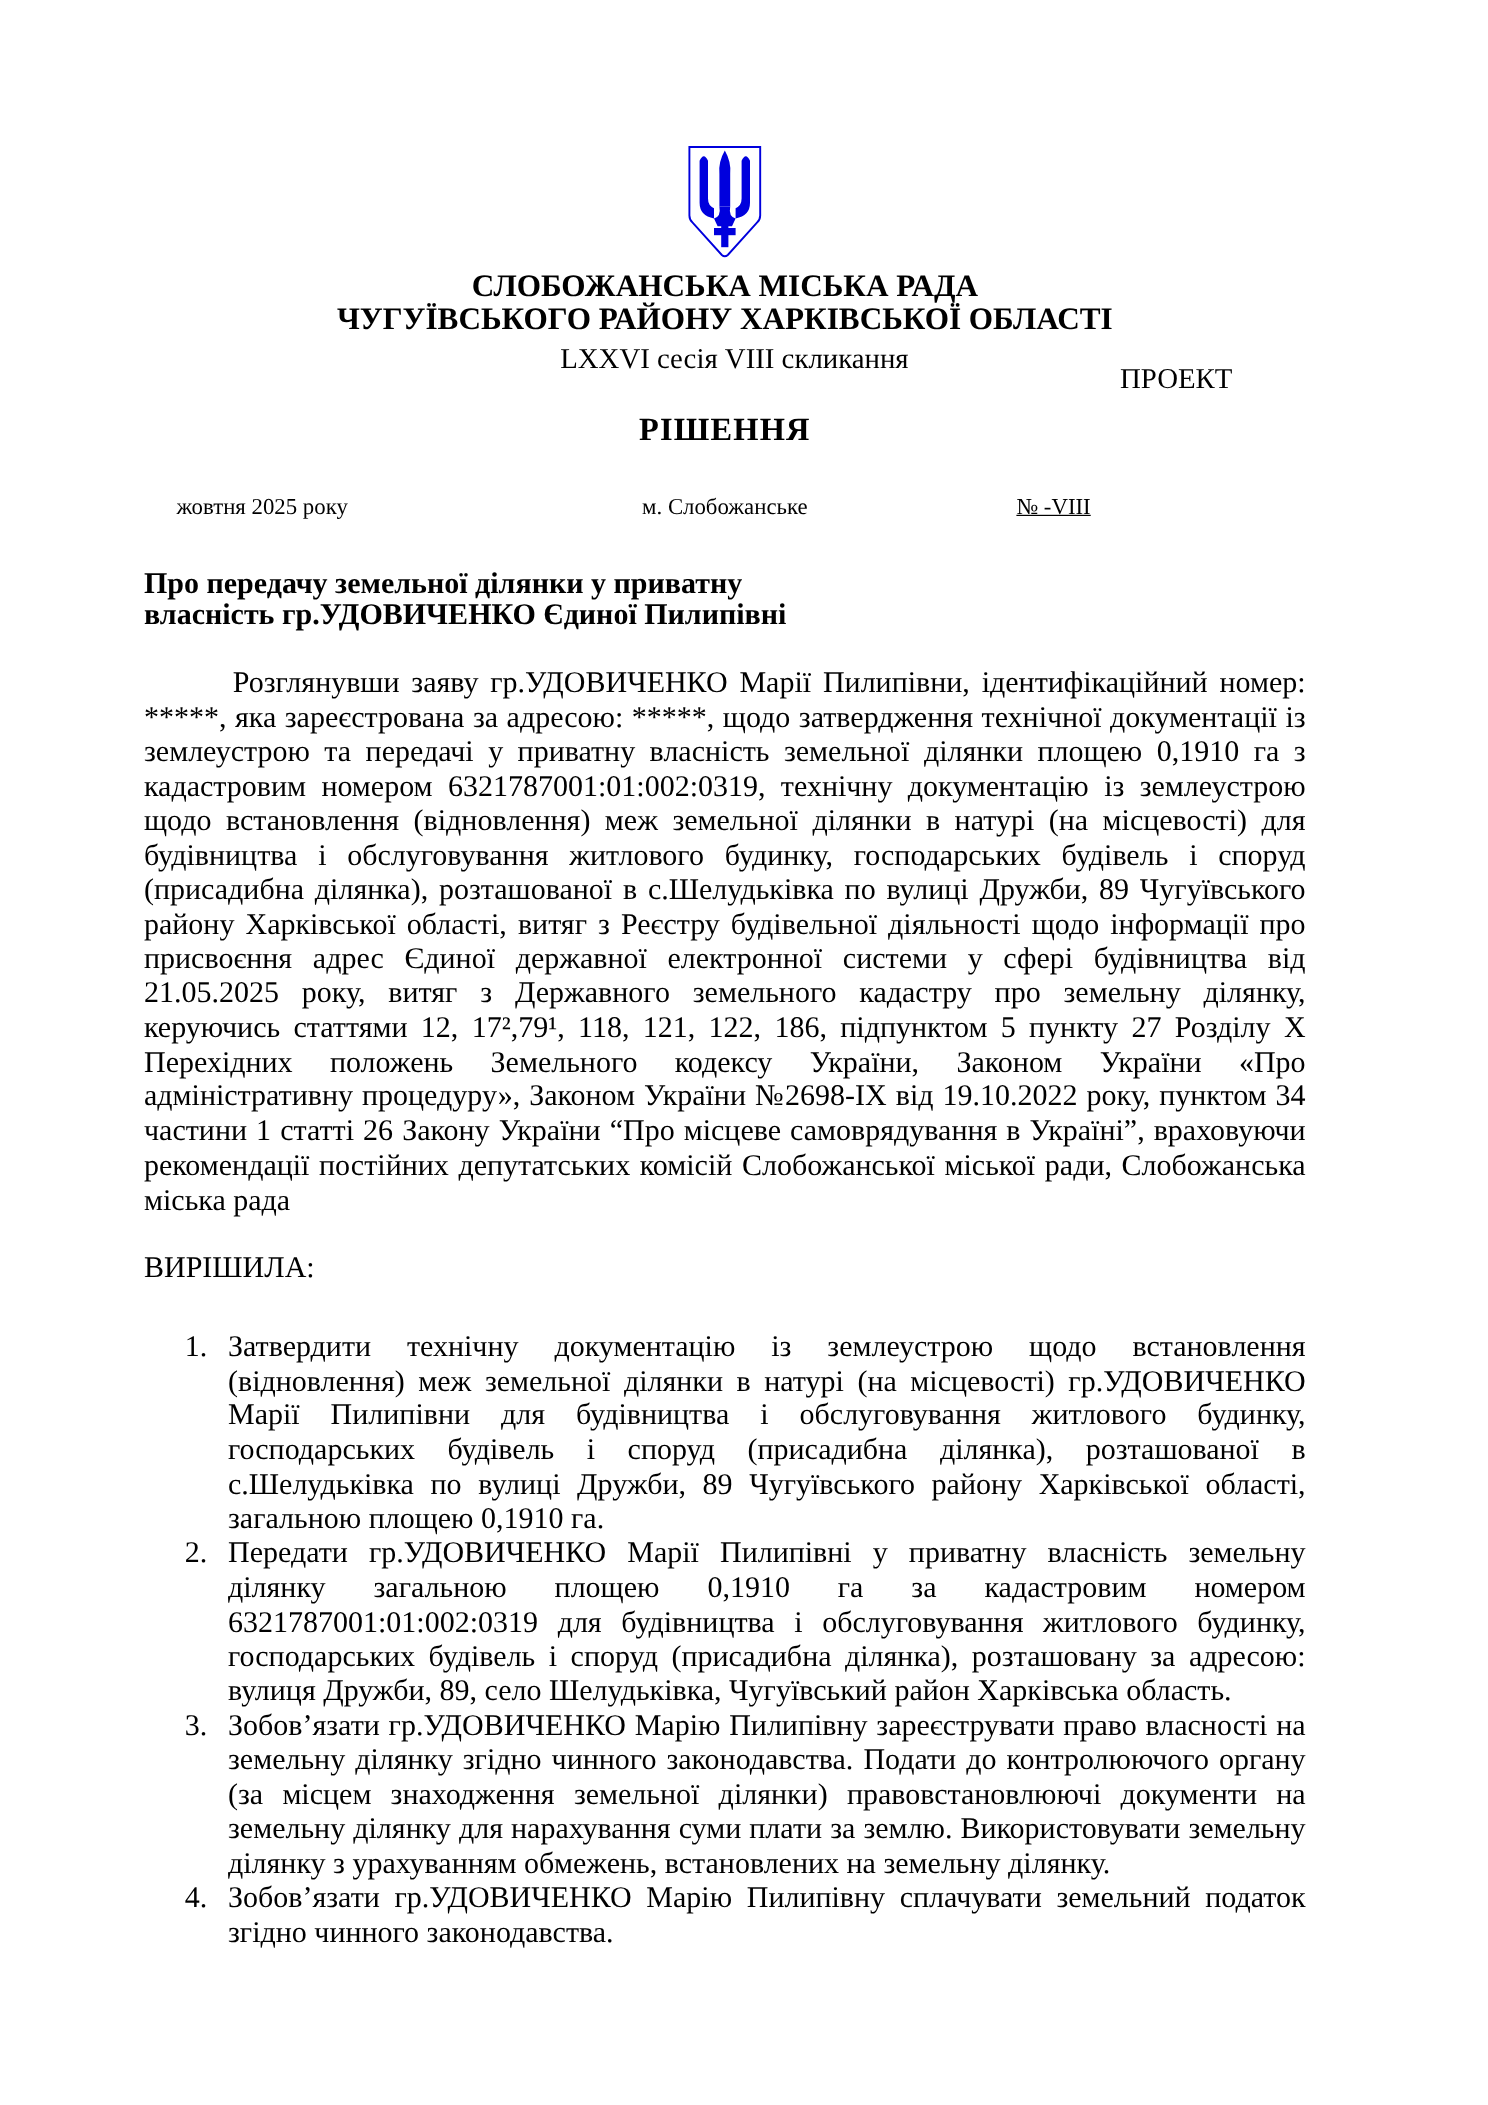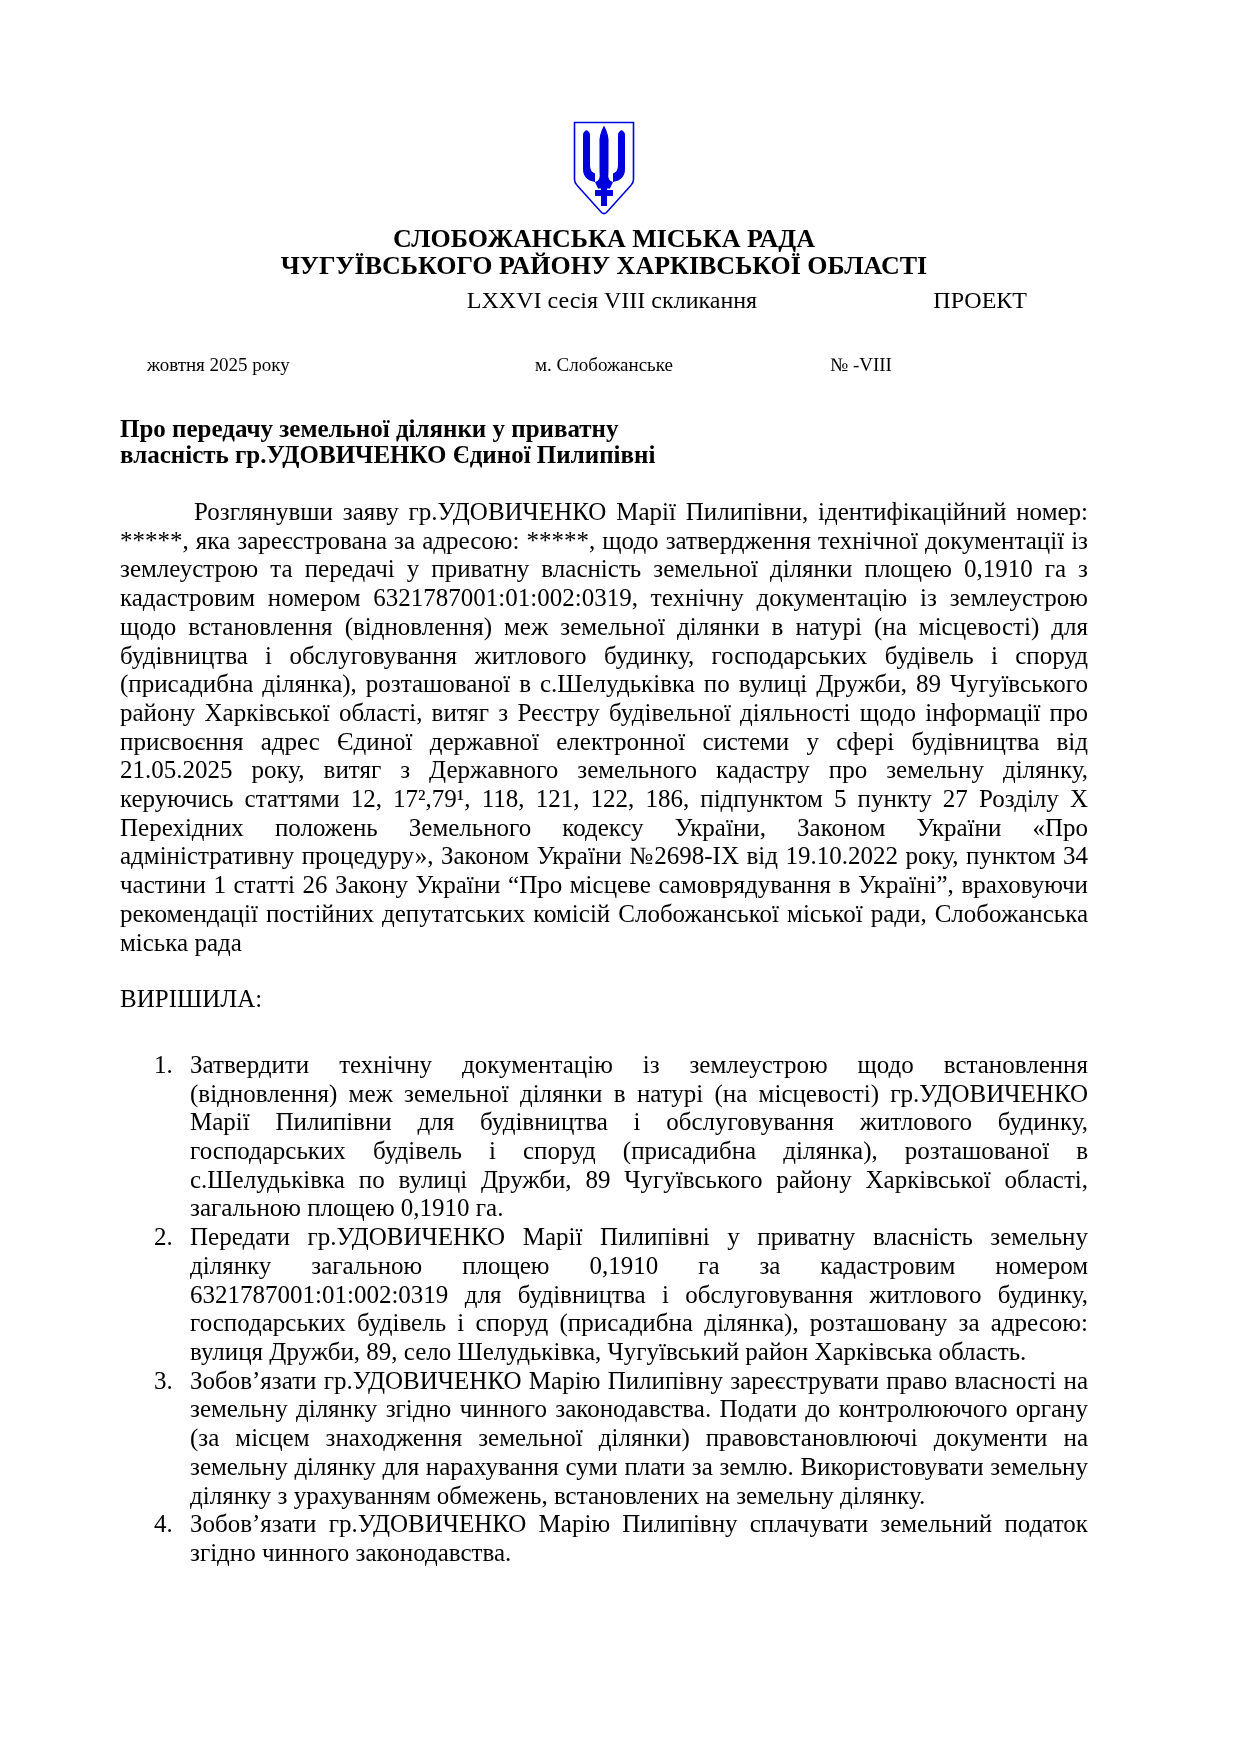--- a/index.html
+++ b/index.html
@@ -14,26 +14,26 @@
     position: relative;
     width: 1240px; height: 1754px;
     overflow: hidden;
     padding: 0 152px 0 120px;
   }
   .emblem-wrap { padding-top: 120px; text-align: center; height: 217px; }
   .org-block { margin-top: 8px; text-align: center; }
   .org-line { font-weight: bold; font-size: 26px; line-height: 27px; white-space: nowrap; }
   .session-row { position: relative; margin-top: 8px; height: 27px; font-size: 24px; line-height: 27px; }
   .session-center { position: absolute; left: 16px; right: 0; text-align: center; }
-  .project-label { position: absolute; right: 61px; top: 0; }
+  .project-label { position: absolute; right: 61px; top: 16px; }
   .doc-type { margin-top: 30px; text-align: center; font-weight: bold; font-size: 27px; line-height: 28px; letter-spacing: 1px; }
   .meta-row { position: relative; margin-top: 36px; height: 30px; font-size: 19px; line-height: 29px; }
   .meta-date { position: absolute; left: 27px; white-space: nowrap; }
   .meta-place { position: absolute; left: 0; right: 0; text-align: center; }
-  .meta-number { position: absolute; left: 710px; white-space: nowrap; }
+  .meta-number { position: absolute; left: 727px; white-space: nowrap; text-decoration: underline; }
   .subject { margin-top: 36px; font-weight: bold; font-size: 25px; line-height: 26px; }
   .preamble {
     margin: 30px 0 0 0;
     font-size: 25px; line-height: 28.7px;
     text-align: justify; text-indent: 74px;
   }
   .resolved { margin: 28px 0 0 0; font-size: 25px; line-height: 28.7px; }
   .items { margin: 37px 0 0 0; padding: 0; list-style: none; font-size: 25px; line-height: 28.7px; }
   .items li { position: relative; padding-left: 70px; text-align: justify; }
   .items .num { position: absolute; left: 34px; top: 0; }
@@ -62,20 +62,21 @@
     <div class="org-block">
       <div class="org-line">СЛОБОЖАНСЬКА МІСЬКА РАДА</div>
       <div class="org-line">ЧУГУЇВСЬКОГО РАЙОНУ ХАРКІВСЬКОЇ ОБЛАСТІ</div>
     </div>
 
     <div class="session-row">
       <span class="session-center">LXXVI сесія VIII скликання</span>
       <span class="project-label">ПРОЕКТ</span>
     </div>
 
+    <div class="doc-type">РІШЕННЯ</div>
 
     <div class="meta-row">
       <span class="meta-date">жовтня 2025 року</span>
       <span class="meta-place">м. Слобожанське</span>
       <span class="meta-number">№ -VIII</span>
     </div>
 
     <div class="subject">
       <div>Про передачу земельної ділянки у приватну</div>
       <div>власність гр.УДОВИЧЕНКО Єдиної Пилипівні</div>

